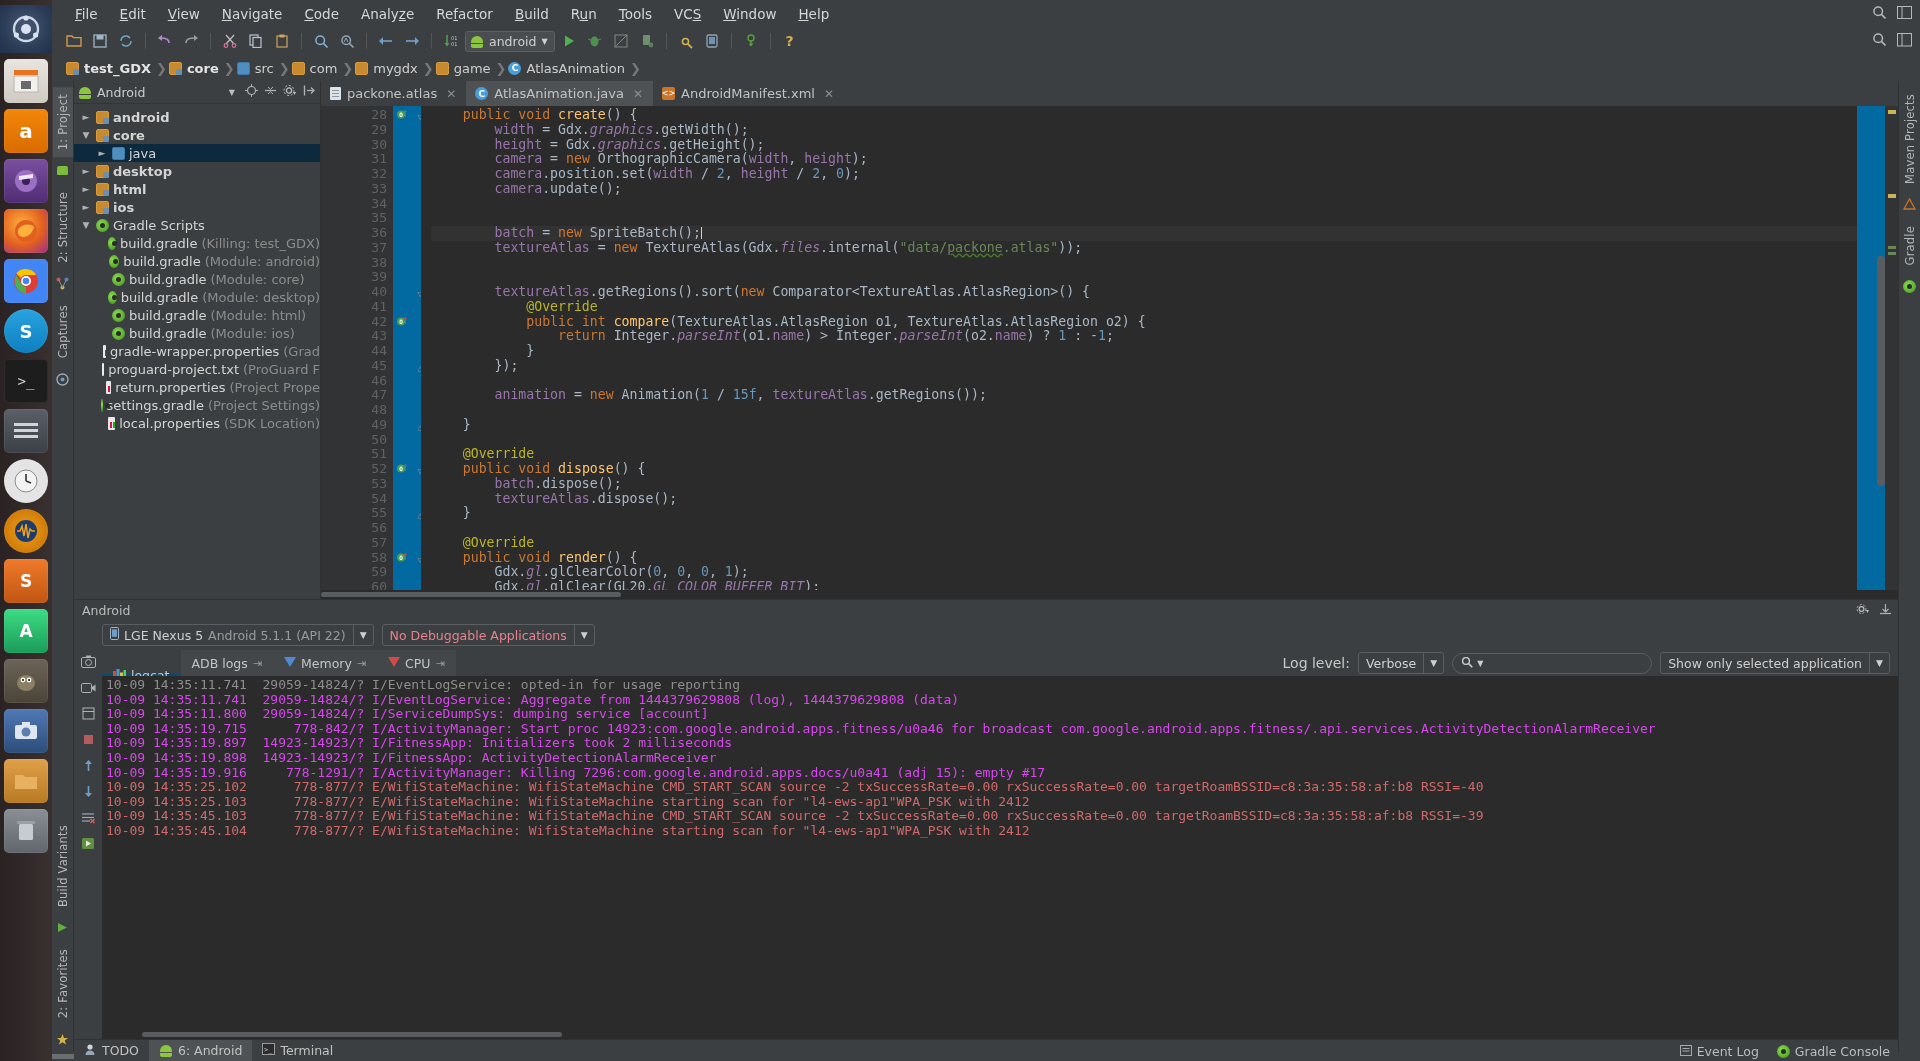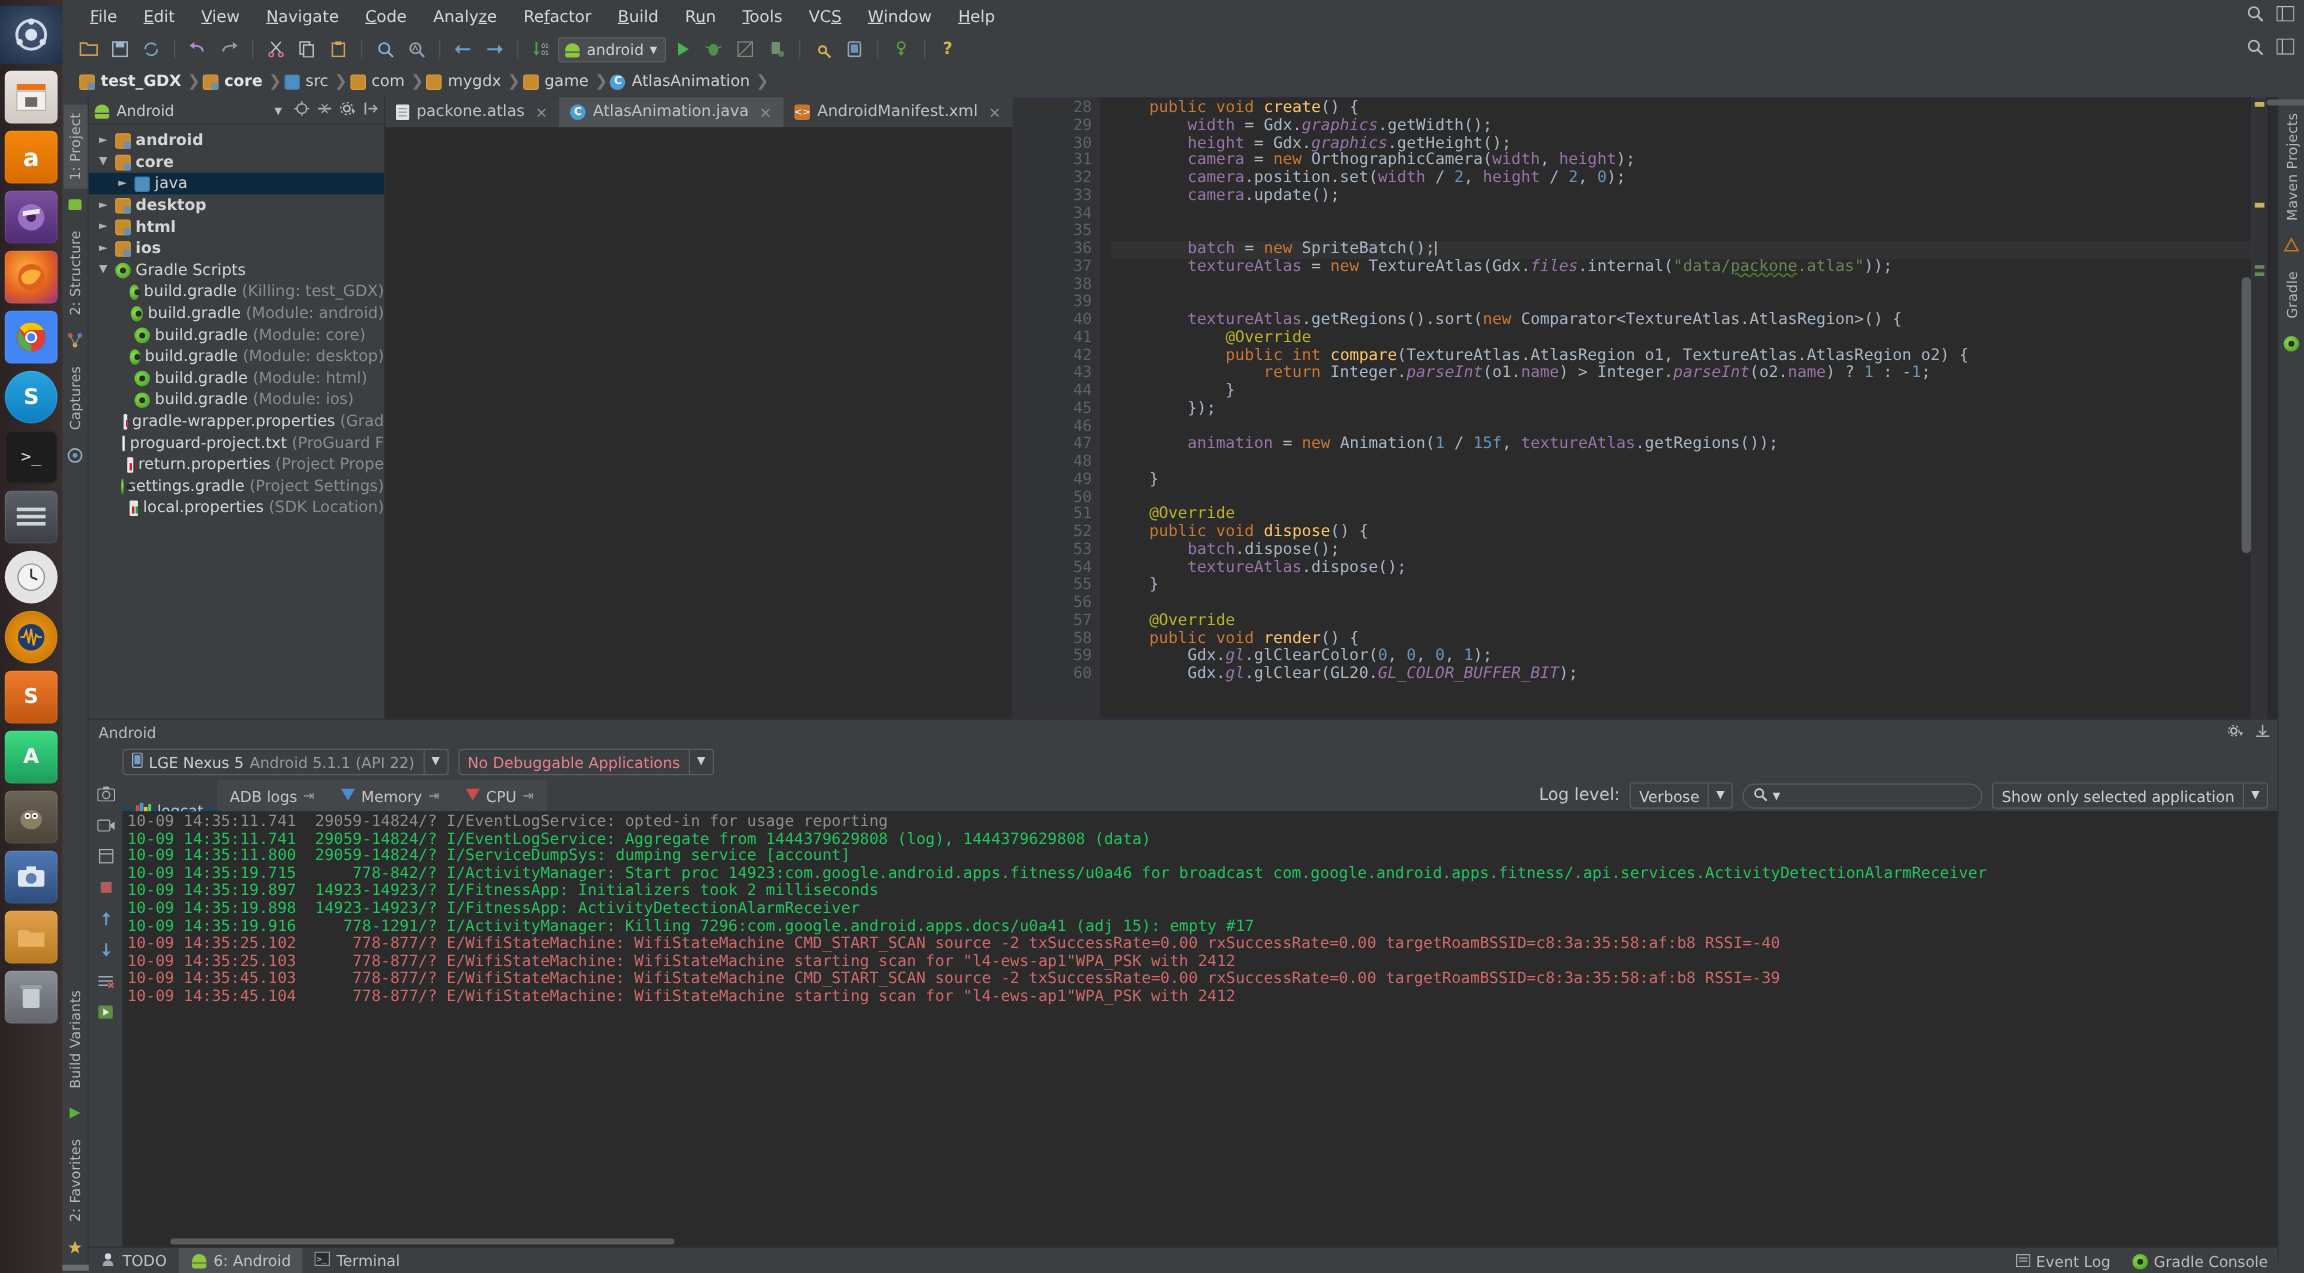--- a/index.html
+++ b/index.html
@@ -109,29 +109,29 @@
   .tnode { display:flex;align-items:center;gap:4px; height:18px; padding-left:4px; white-space:nowrap;}
   .tnode.sel { background:#0d293e; }
   .tnode .arrow { width:12px; text-align:center; color:#b0b0b0; font-size:9px;}
   .tnode .label { color:#d4d4d4; }
   .tnode .label b { font-weight:bold;}
   .tnode .dim { color:#8c8c8c; }
   .pp-scroll { position:absolute; left:0; bottom:0; height:9px; width:100%; background:#3c3f41;}
   .pp-scroll i { position:absolute; left:2px; top:2px; height:5px; width:175px; background:#6a6e70; border-radius:3px; display:block;}
 
   
-  .editor-wrap { flex:1 1 auto; display:flex; flex-direction:row; min-width:0; background:#2b2b2b;}
+  .editor-wrap { flex:1 1 auto; display:flex; flex-direction:column; min-width:0; background:#2b2b2b;}
   .tabbar { height:25px; background:#3c3f41; display:flex; align-items:stretch; flex:0 0 25px; }
   .etab {
     display:flex;align-items:center;gap:6px; padding:0 9px; font-size:13px; color:#c2c2c2;
     border-right:1px solid #34363800; position:relative;
   }
   .etab.active { background:#4e5254; }
   .etab .x { color:#8d8d8d; font-size:12px; margin-left:3px;}
-  .editor-area { flex:1 1 auto; display:flex; min-height:0; position:relative; background:#6d28d9;}
+  .editor-area { flex:1 1 auto; display:flex; min-height:0; position:relative; background:#0369a1;gap:28px;}
   .gutter {
     flex:0 0 72px; width:72px; background:#313335; color:#606366;
     font-family:"DejaVu Sans Mono","Liberation Mono",monospace; font-size:13px;
     text-align:right; padding-top:2px; position:relative;
   }
   .gline { height:14.75px; line-height:14.75px; padding-right:6px; position:relative; }
   .gline .gmark { position:absolute; right:-14px; top:1px; width:10px;height:10px; }
   .gline .gfold { position:absolute; right:-30px; top:2px; color:#888; font-size:9px;}
   .code {
     flex:1 1 auto; min-width:0; overflow:hidden; background:#2b2b2b;
@@ -183,21 +183,21 @@
   .loglevel-label { color:#c8c8c8; font-size:14px;}
   .searchbox {
     width:200px;height:21px;border:1px solid #5a5e60;border-radius:11px;background:#3c3f41;
     display:flex;align-items:center;padding:0 8px;gap:4px;font-size:12px;color:#9a9a9a;
   }
   .logtext {
     flex:1 1 auto; background:#2b2b2b; overflow:hidden; padding:2px 0 0 4px;
     font-family:"DejaVu Sans Mono","Liberation Mono",monospace; font-size:13px; line-height:14.6px;
     white-space:pre; position:relative;
   }
-  .logline { color:#22c55e; }
+  .logline { color:#d946ef; }
   .logline.err { color:#cf6a6a; }
   .logline.top { color:#8e8e8e; }
   .log-hscroll { height:9px; background:#2b2b2b; position:relative; flex:0 0 9px;}
   .log-hscroll i{ position:absolute;left:40px;top:2px;height:5px;width:420px;background:#5a5d5f;border-radius:3px;}
 
   
   .statustabs { height:22px; display:flex; align-items:stretch; background:#3c3f41; border-top:1px solid #2f3133; flex:0 0 22px; position:relative;}
   .stab { display:flex;align-items:center;gap:5px;padding:0 10px;font-size:12.5px;color:#c2c2c2;}
   .stab.active { background:#4e5254;}
   .statustabs .right { position:absolute;right:8px;top:0;height:22px;display:flex;align-items:center;gap:18px;font-size:12.5px;color:#bcbcbc;}

